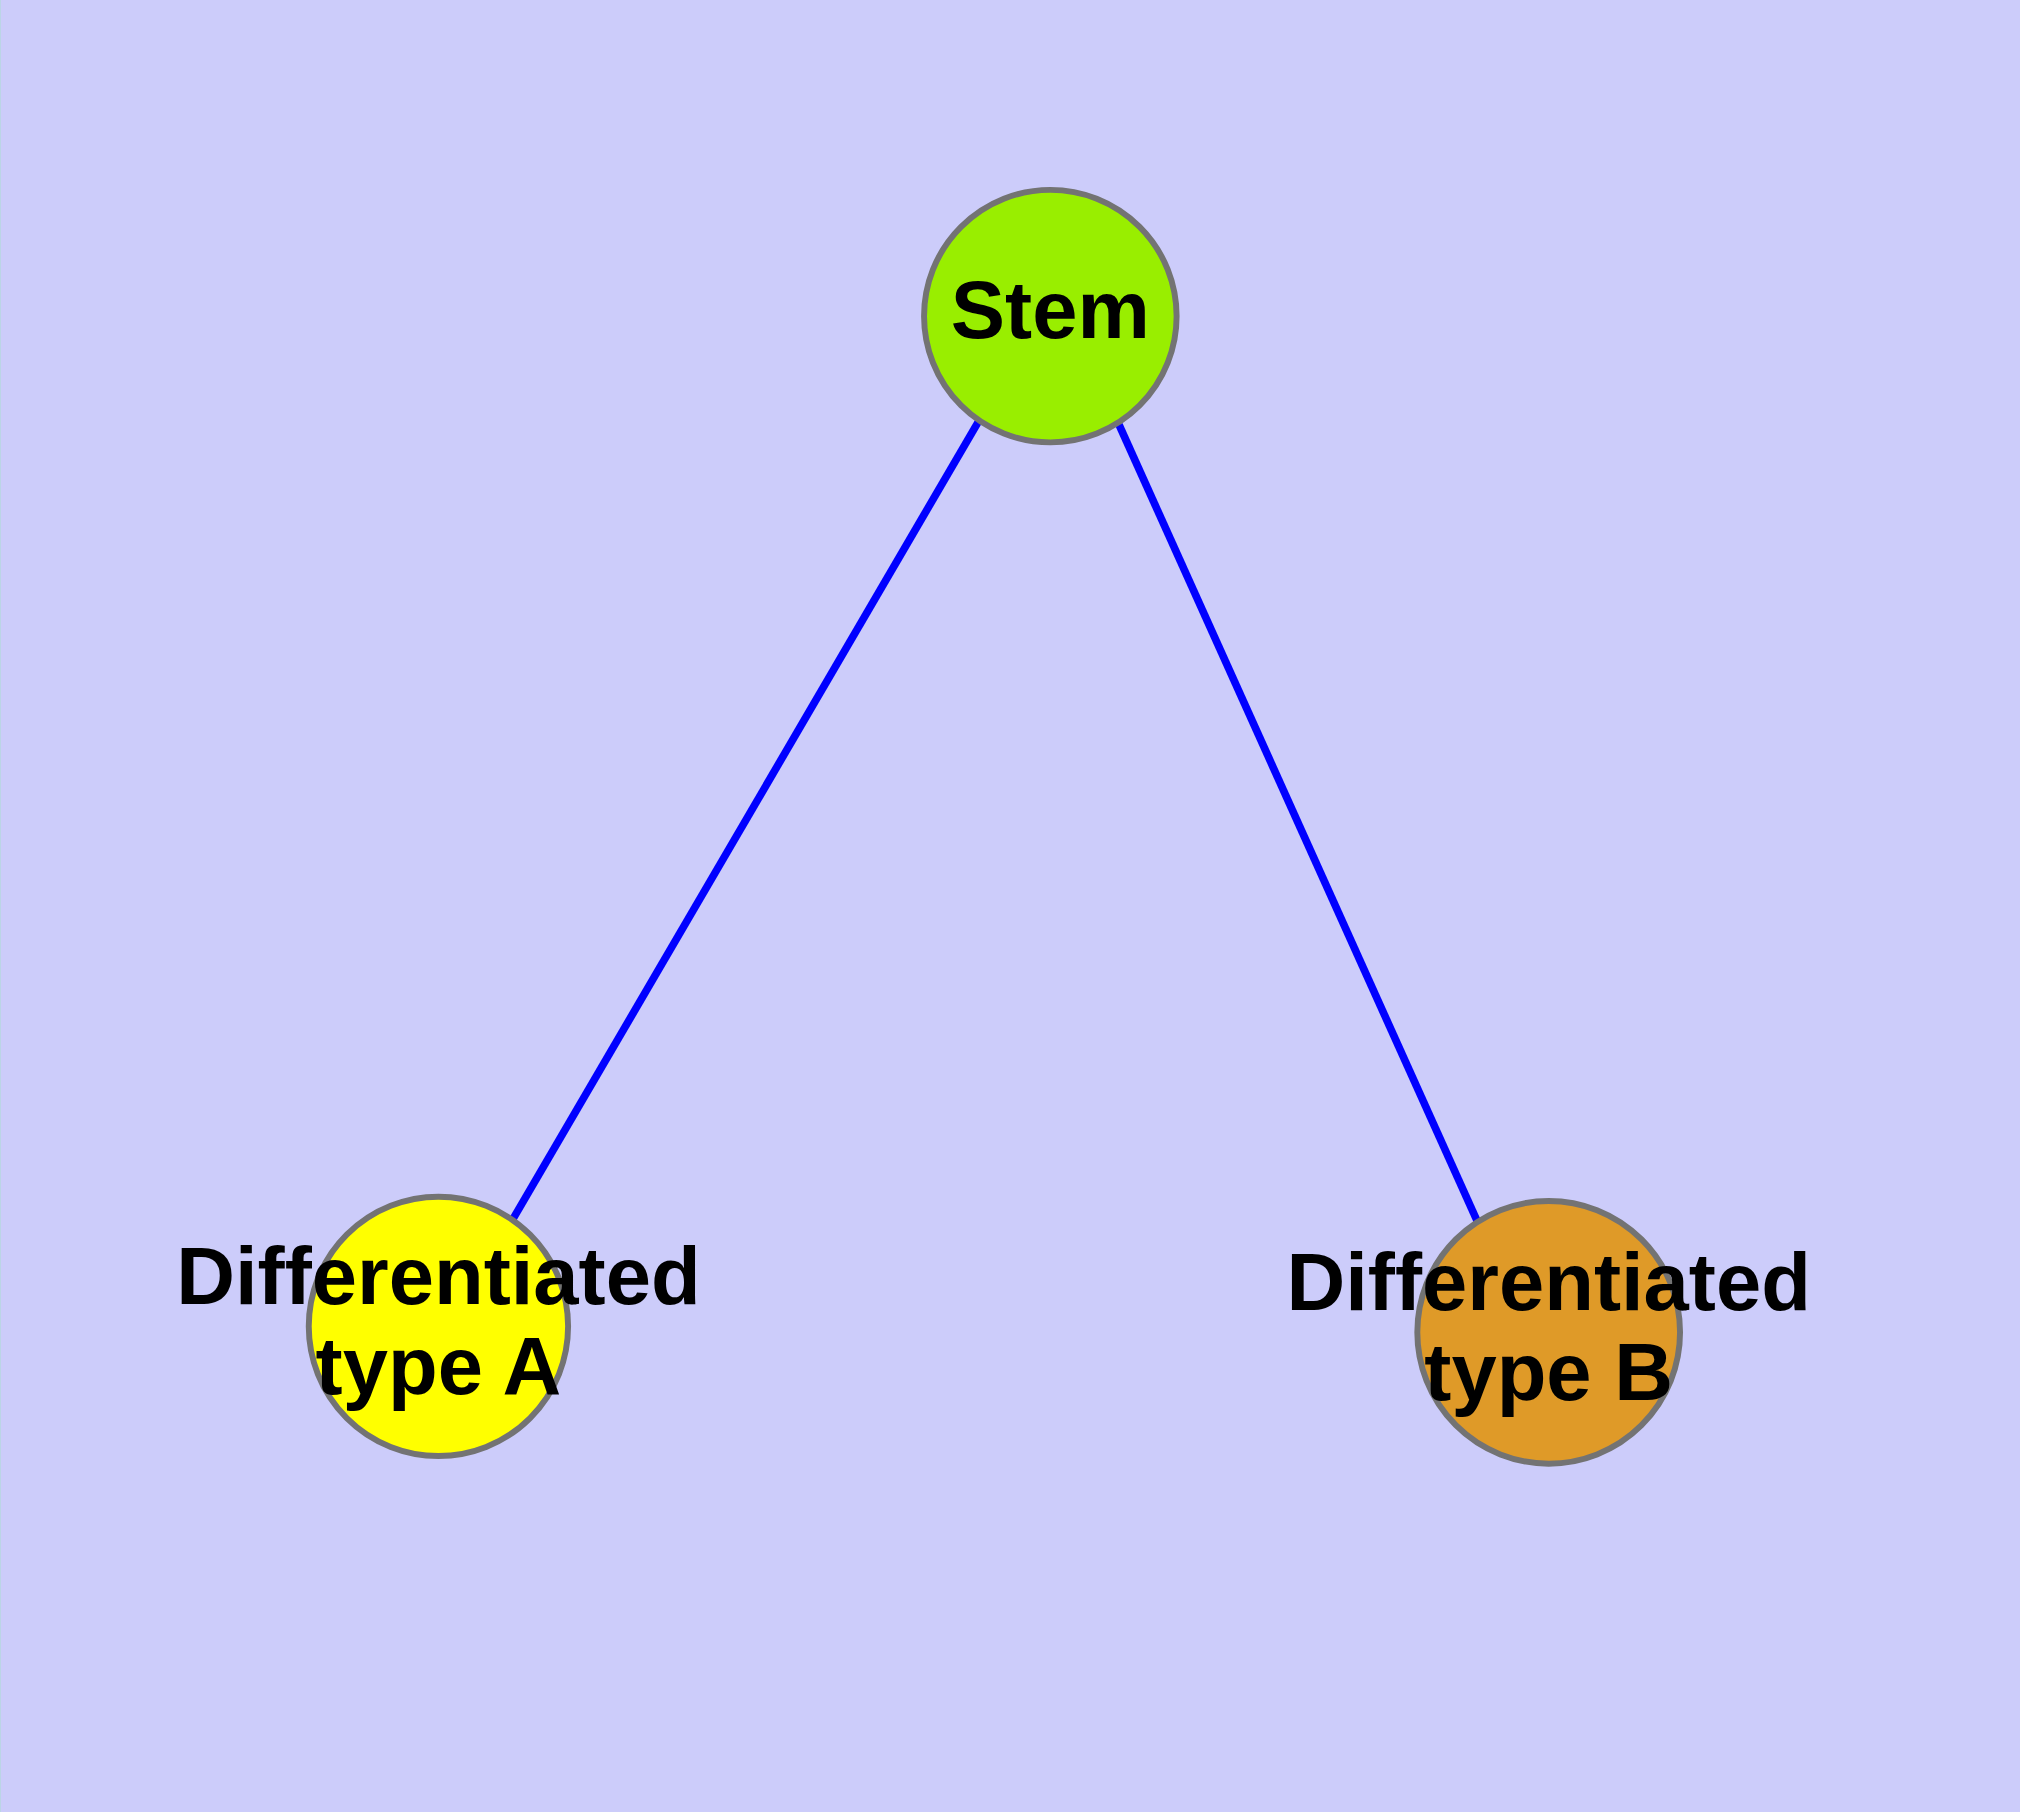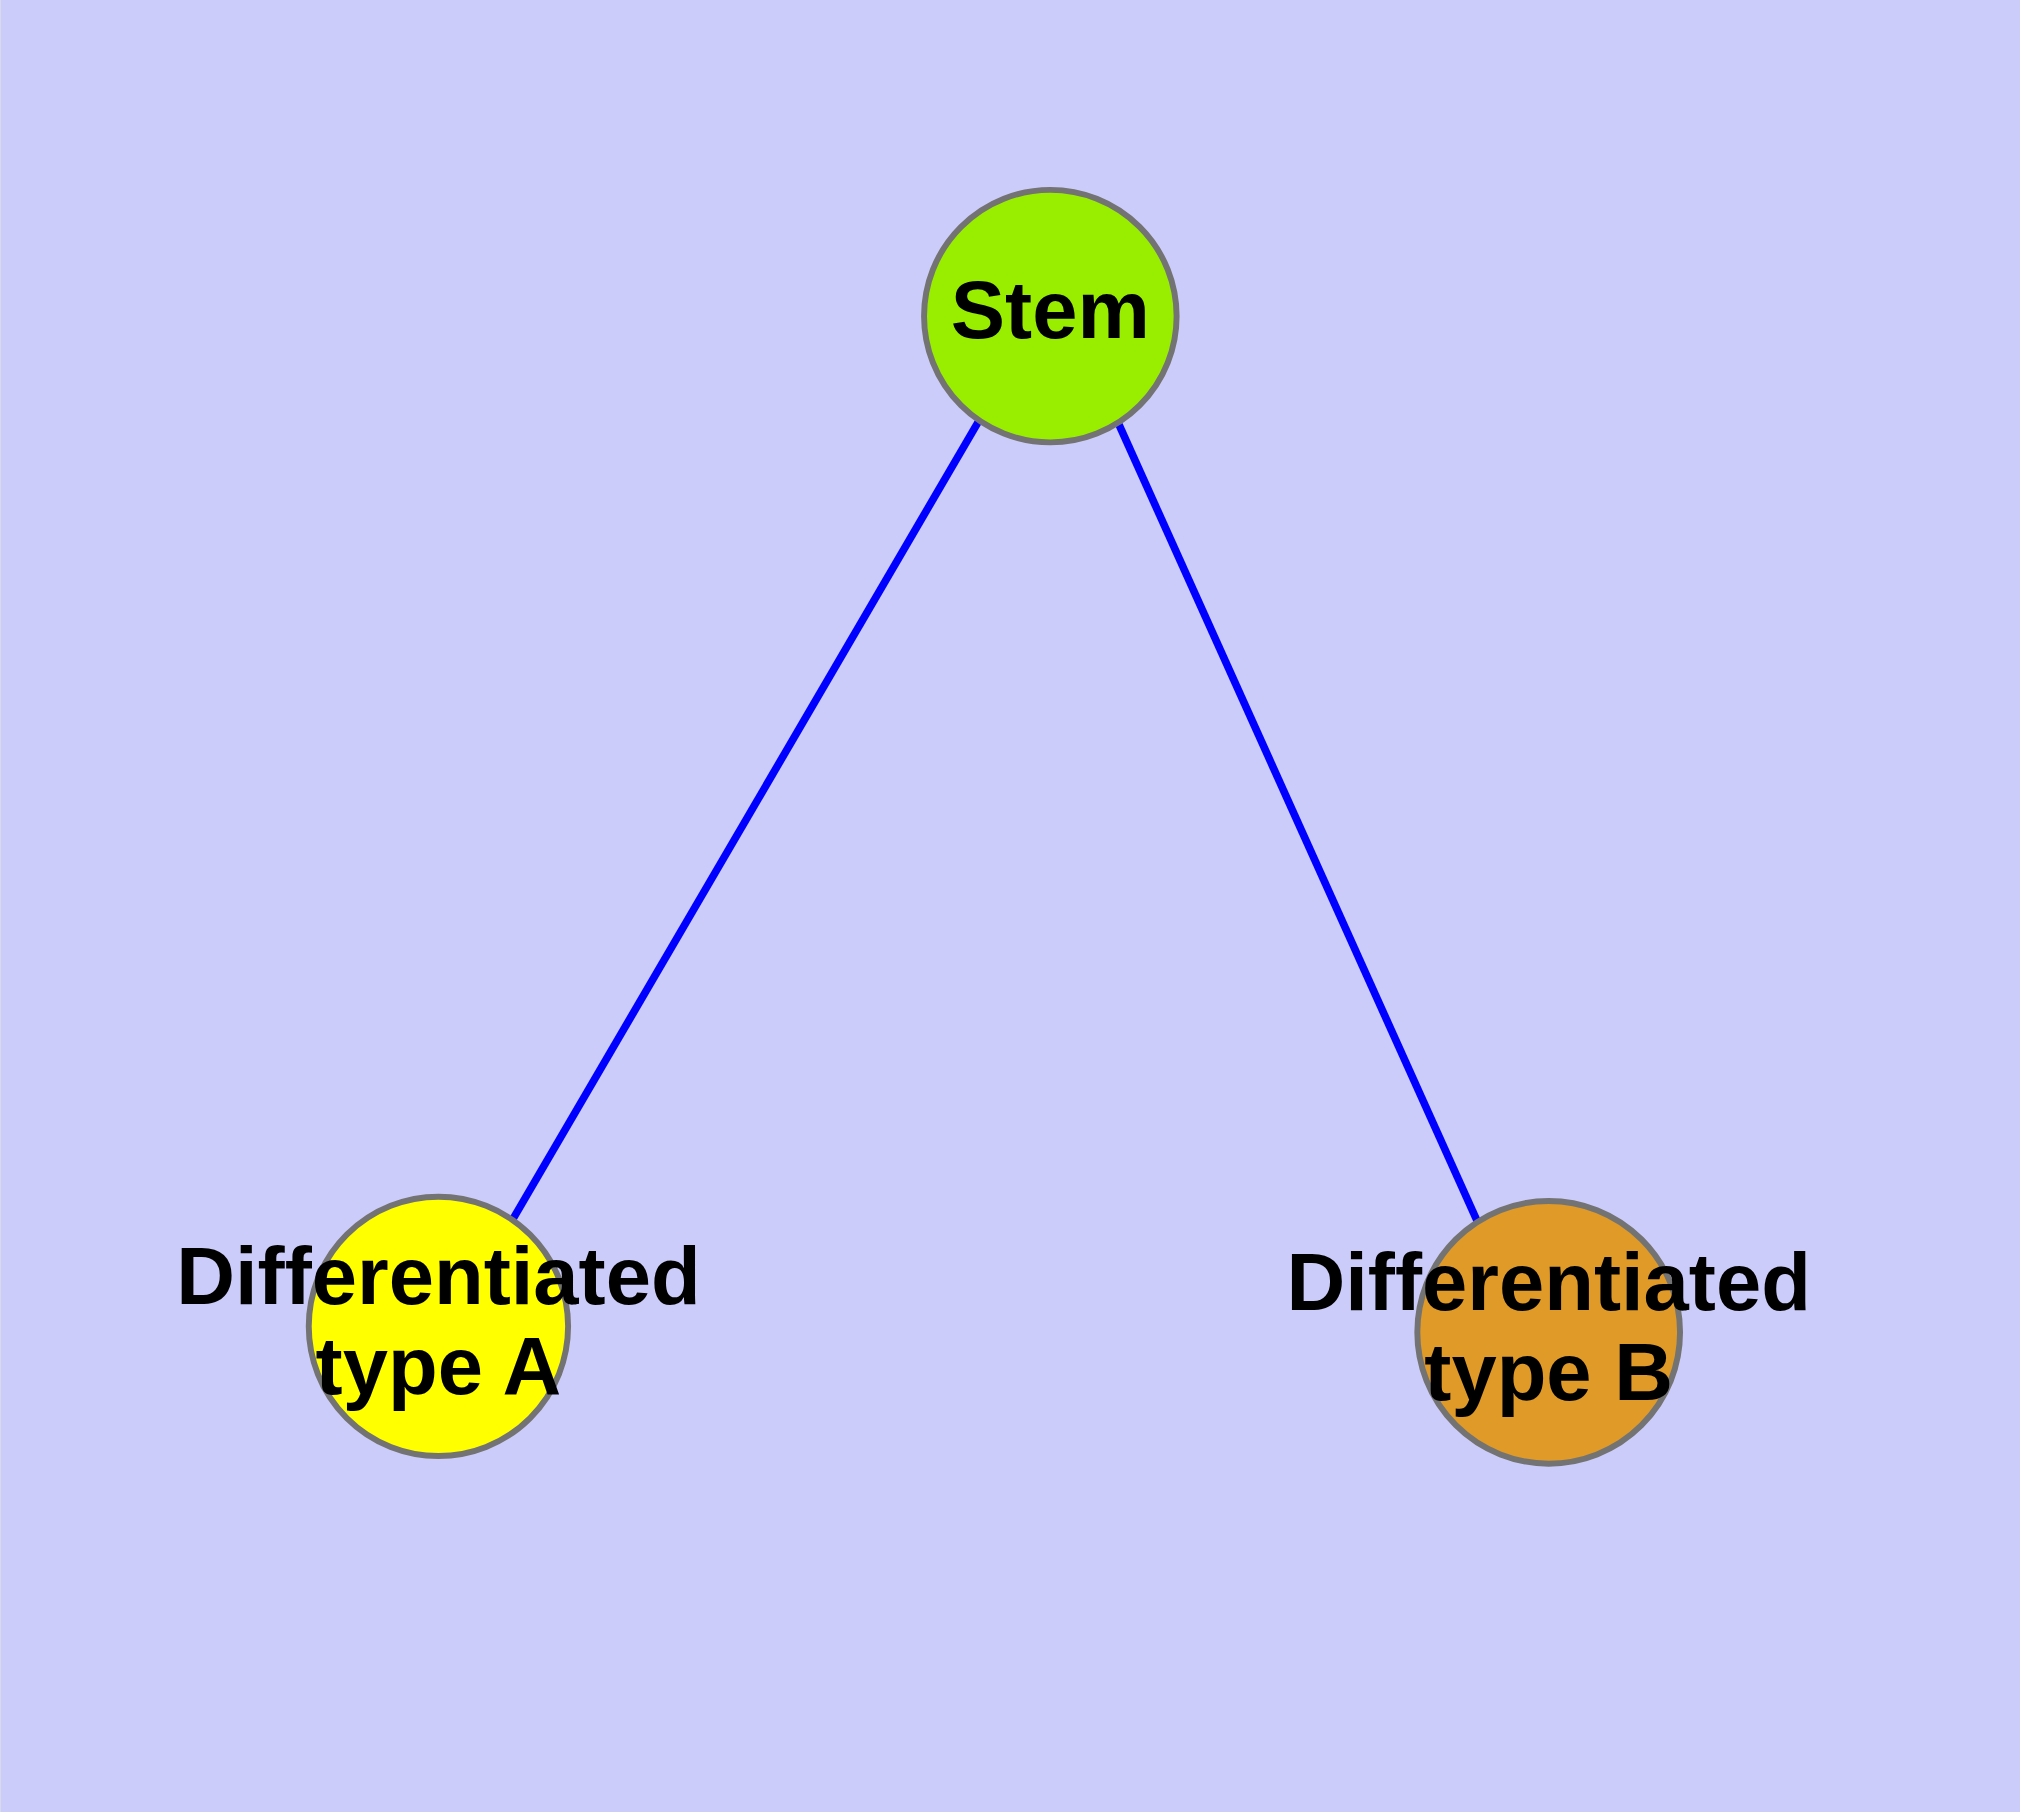--- a/index.html
+++ b/index.html
@@ -9,21 +9,21 @@
     background: #ffffff;
   }
   body {
     font-family: "Liberation Sans", sans-serif;
   }
   #graph-canvas {
     position: relative;
     width: 2021px;
     height: 1812px;
     overflow: hidden;
-    background: #fef9c3;
+    background: #86efac;
   }
   #graph-svg {
     position: absolute;
     top: 0;
     left: 0;
     width: 2021px;
     height: 1812px;
     display: block;
   }
   .node-label {

